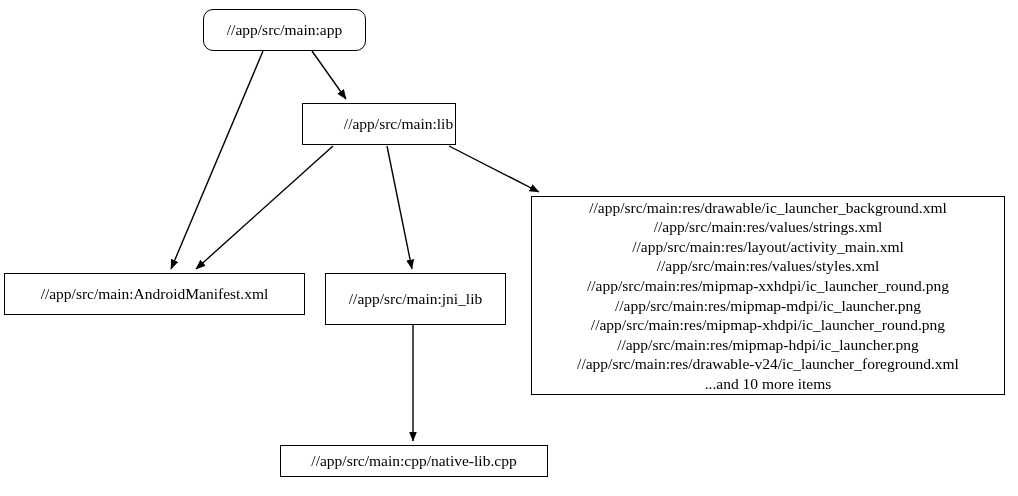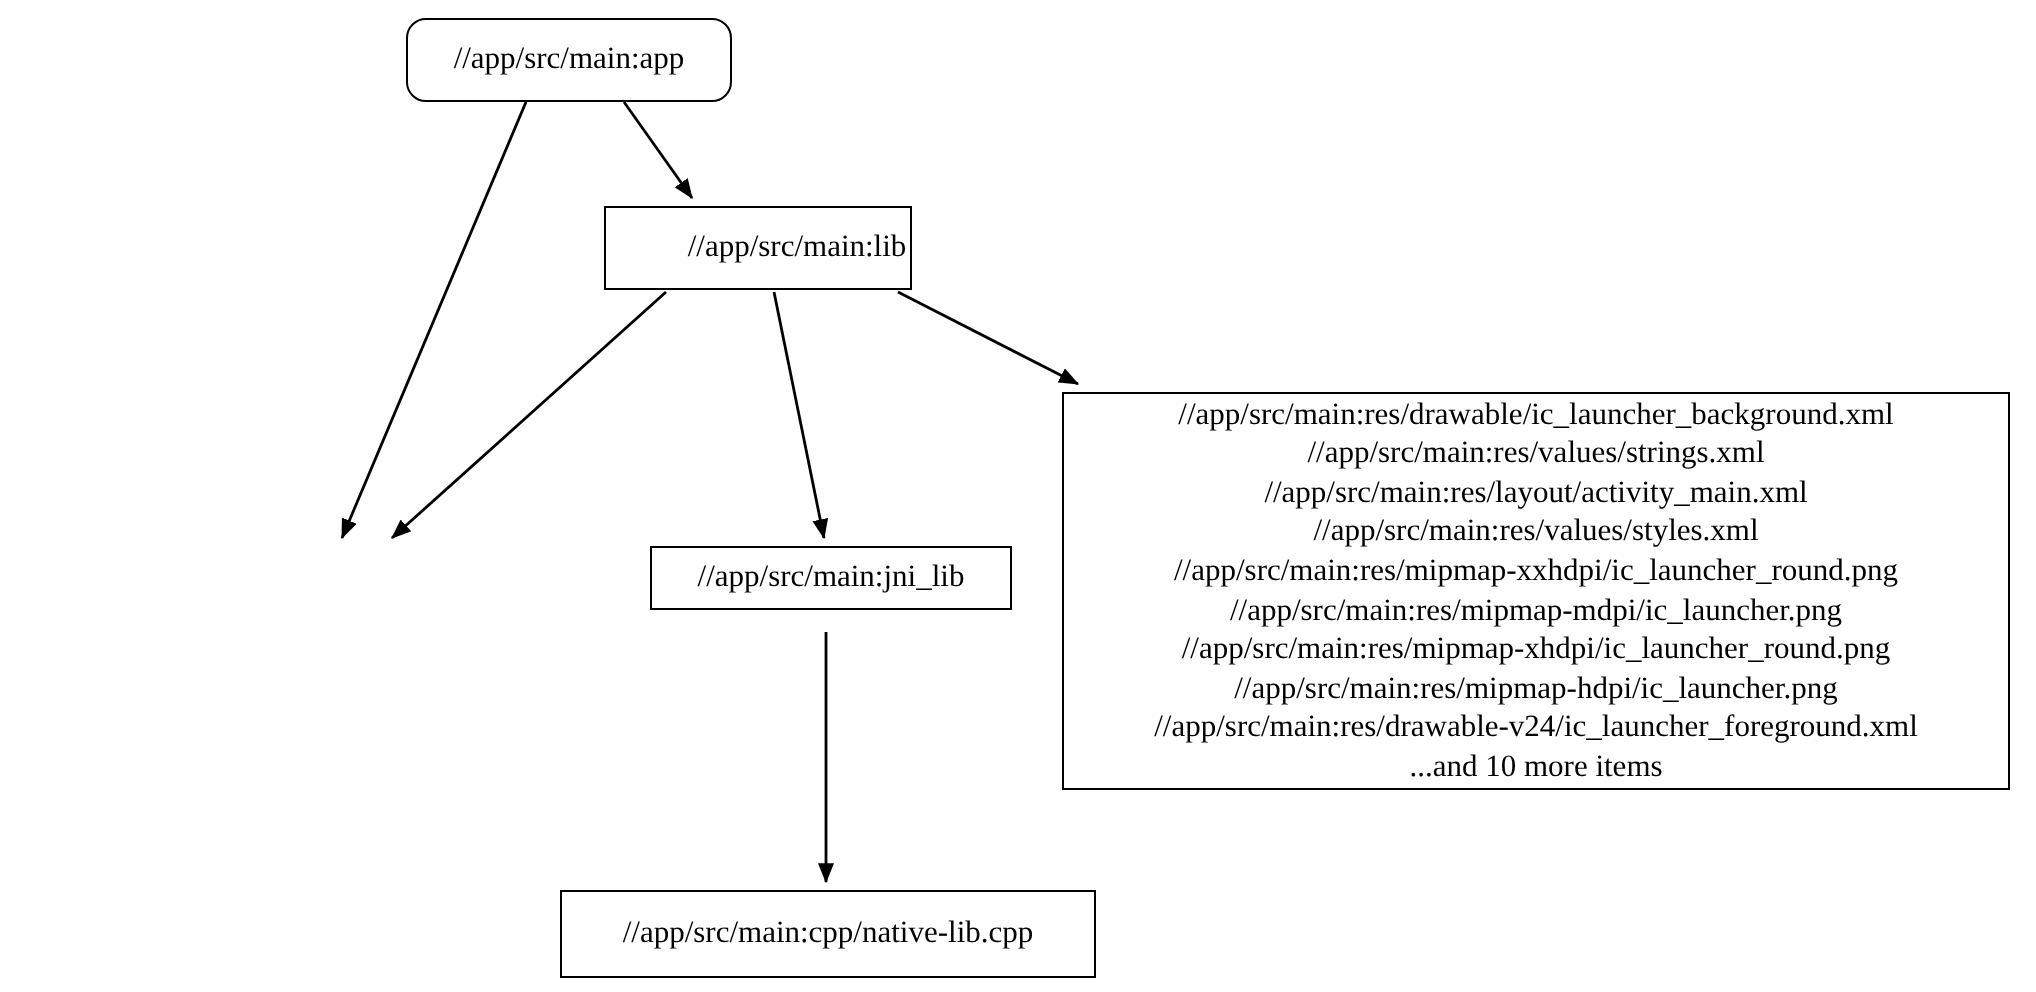--- a/index.html
+++ b/index.html
@@ -52,23 +52,23 @@
   }
   .node-multi .node-label {
     font-size: 15.5px;
     line-height: 19.6px;
   }
 
   
   #node-app        { left: 203px; top: 9px;   width: 163px; height: 42px; border-radius: 10px; }
   #node-lib        { left: 302px; top: 103px; width: 154px; height: 42px; padding-left: 39px; }
   #node-manifest   { left: 4px;   top: 273px; width: 301px; height: 42px; }
-  #node-jnilib     { left: 325px; top: 273px; width: 181px; height: 32px; }
+  #node-jnilib     { left: 325px; top: 273px; width: 181px; height: 52px; }
   #node-resources  { left: 531px; top: 196px; width: 474px; height: 199px; }
-  #node-nativelib  { left: 280px; top: 445px; width: 268px; height: 44px; }
+  #node-nativelib  { left: 280px; top: 445px; width: 268px; height: 32px; }
 </style>
 </head>
 <body>
 
 <div id="graph-canvas">
 
   <svg id="edge-layer" width="1018" height="496" viewBox="0 0 1018 496" xmlns="http://www.w3.org/2000/svg">
     <defs>
       <marker id="arrowhead" markerWidth="10" markerHeight="8" refX="9.4" refY="4" orient="auto" markerUnits="userSpaceOnUse">
         <path d="M0,0 L10,4 L0,8 z" fill="#000000"></path>
@@ -101,20 +101,23 @@
   </svg>
 
   <div class="node node-single" id="node-app">
     <span class="node-label">//app/src/main:app</span>
   </div>
 
   <div class="node node-single" id="node-lib">
     <span class="node-label">//app/src/main:lib</span>
   </div>
 
+  <div class="node node-single" id="node-manifest">
+    <span class="node-label">//app/src/main:AndroidManifest.xml</span>
+  </div>
 
   <div class="node node-single" id="node-jnilib">
     <span class="node-label">//app/src/main:jni_lib</span>
   </div>
 
   <div class="node node-multi" id="node-resources">
     <span class="node-label">//app/src/main:res/drawable/ic_launcher_background.xml
 //app/src/main:res/values/strings.xml
 //app/src/main:res/layout/activity_main.xml
 //app/src/main:res/values/styles.xml

